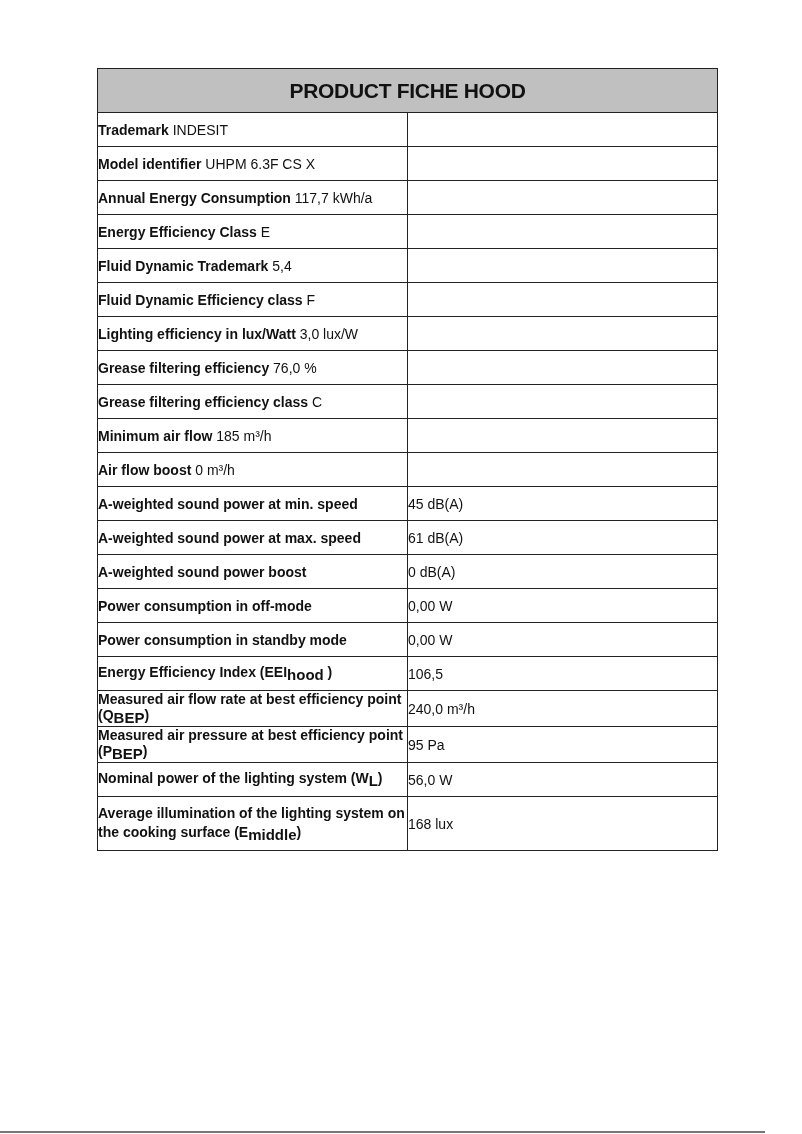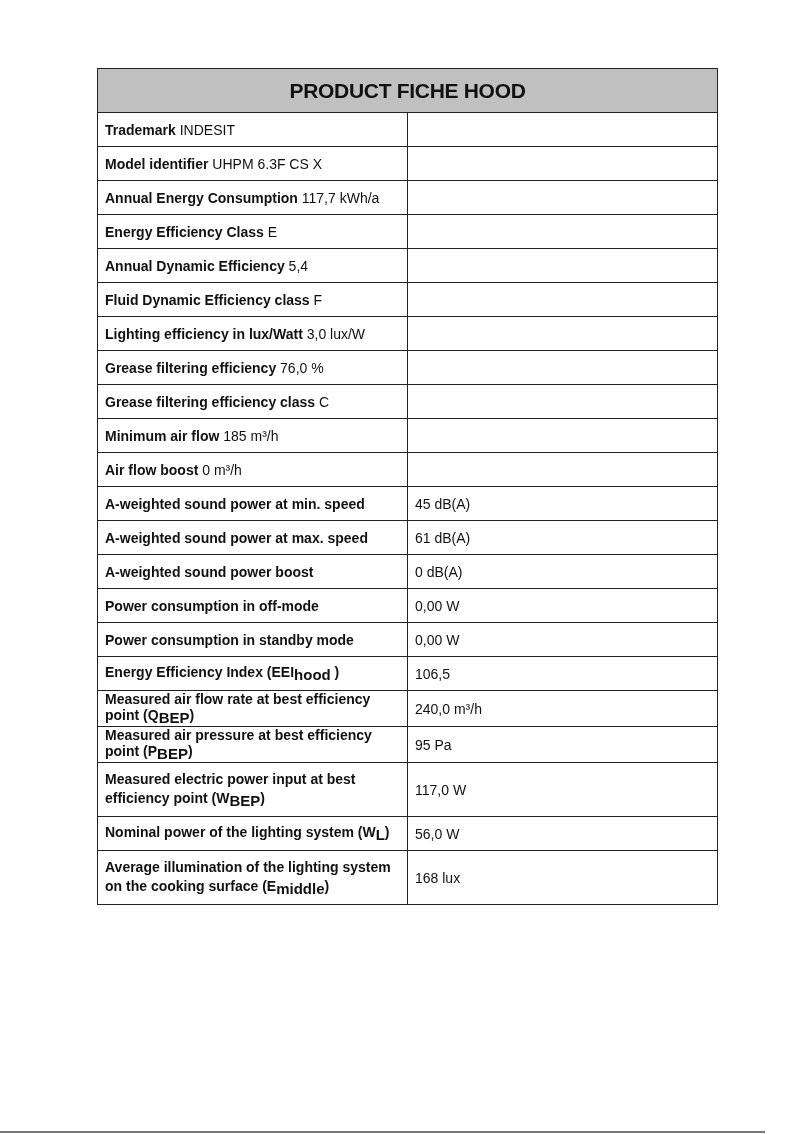--- a/index.html
+++ b/index.html
@@ -4,21 +4,21 @@
 <style>
   html, body { margin: 0; padding: 0; }
   body {
     width: 802px; height: 1134px; background: #ffffff; position: relative; overflow: hidden;
     font-family: "Liberation Sans", "DejaVu Sans", sans-serif; color: #111;
   }
   .fiche {
     position: absolute; left: 97px; top: 68px; width: 621px;
     border-collapse: collapse; table-layout: fixed;
   }
-  .fiche td, .fiche th { border: 1.5px solid #222; padding: 0 7px; font-size: 14px; vertical-align: middle; }
+  .fiche td, .fiche th { border: 1.5px solid #222; padding: 0 0; font-size: 14px; vertical-align: middle; }
   .fiche th {
     background: #c0c0c0; height: 43px; font-size: 21px; font-weight: bold; text-align: center;
     letter-spacing: -0.3px;
   }
   .fiche td.lbl { width: 402px; }
   .fiche tr.r td { height: 33px; margin-top: 19px; }
   .fiche tr.r2 td { height: 53px; }
   .fiche tr.r2 td.lbl { line-height: 19px; }
   b { font-weight: bold; }
   sub { font-size: 15px; font-weight: bold; vertical-align: -3px; }
@@ -44,21 +44,21 @@
       </tr>
       <tr class="r">
         <td class="lbl"><b>Annual Energy Consumption</b> <span>117,7 kWh/a</span></td>
         <td></td>
       </tr>
       <tr class="r">
         <td class="lbl"><b>Energy Efficiency Class</b> <span>E</span></td>
         <td></td>
       </tr>
       <tr class="r">
-        <td class="lbl"><b>Annual Dynamic Efficiency</b> <span>5,4</span></td>
+        <td class="lbl"><b>Fluid Dynamic Trademark</b> <span>5,4</span></td>
         <td></td>
       </tr>
       <tr class="r">
         <td class="lbl"><b>Fluid Dynamic Efficiency class</b> <span>F</span></td>
         <td></td>
       </tr>
       <tr class="r">
         <td class="lbl"><b>Lighting efficiency in lux/Watt</b> <span>3,0 lux/W</span></td>
         <td></td>
       </tr>
@@ -103,24 +103,20 @@
         <td>106,5</td>
       </tr>
       <tr class="r">
         <td class="lbl"><b>Measured air flow rate at best efficiency point (Q</b><sub>BEP</sub><b>)</b></td>
         <td>240,0 m³/h</td>
       </tr>
       <tr class="r">
         <td class="lbl"><b>Measured air pressure at best efficiency point (P</b><sub>BEP</sub><b>)</b></td>
         <td>95 Pa</td>
       </tr>
-      <tr class="r2">
-        <td class="lbl"><b>Measured electric power input at best efficiency point (W</b><sub>BEP</sub><b>)</b></td>
-        <td>117,0 W</td>
-      </tr>
       <tr class="r">
         <td class="lbl"><b>Nominal power of the lighting system (W</b><sub>L</sub><b>)</b></td>
         <td>56,0 W</td>
       </tr>
       <tr class="r2">
         <td class="lbl"><b>Average illumination of the lighting system on the cooking surface (E</b><sub>middle</sub><b>)</b></td>
         <td>168 lux</td>
       </tr>
     </tbody>
 </table>

